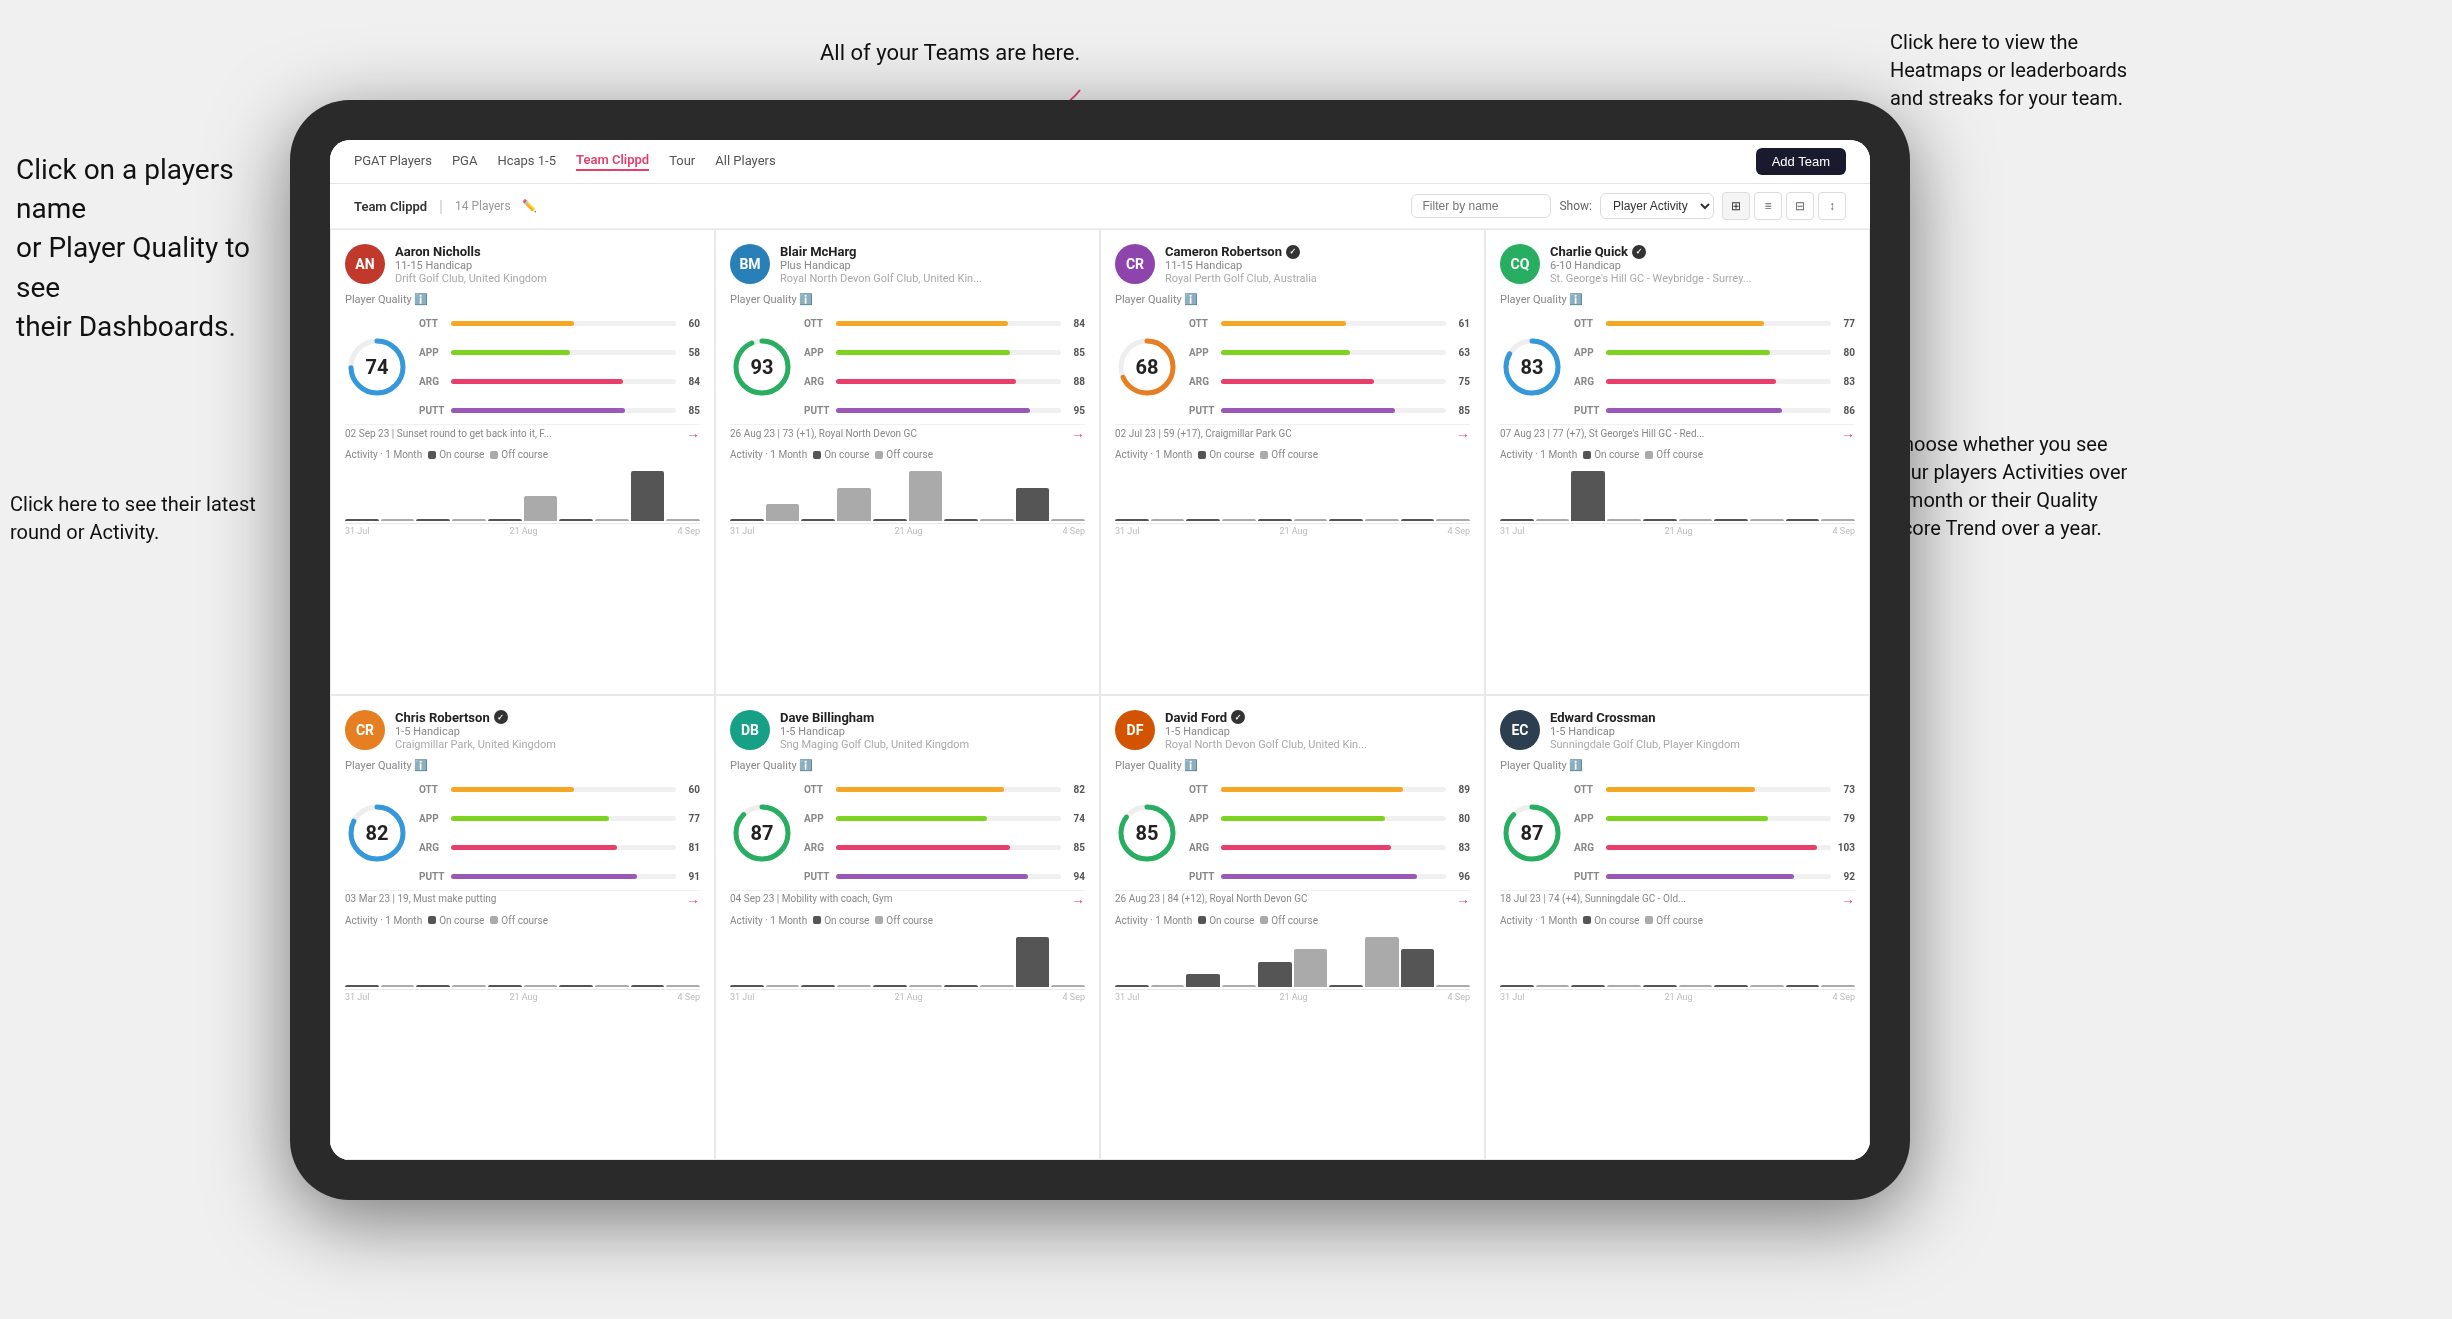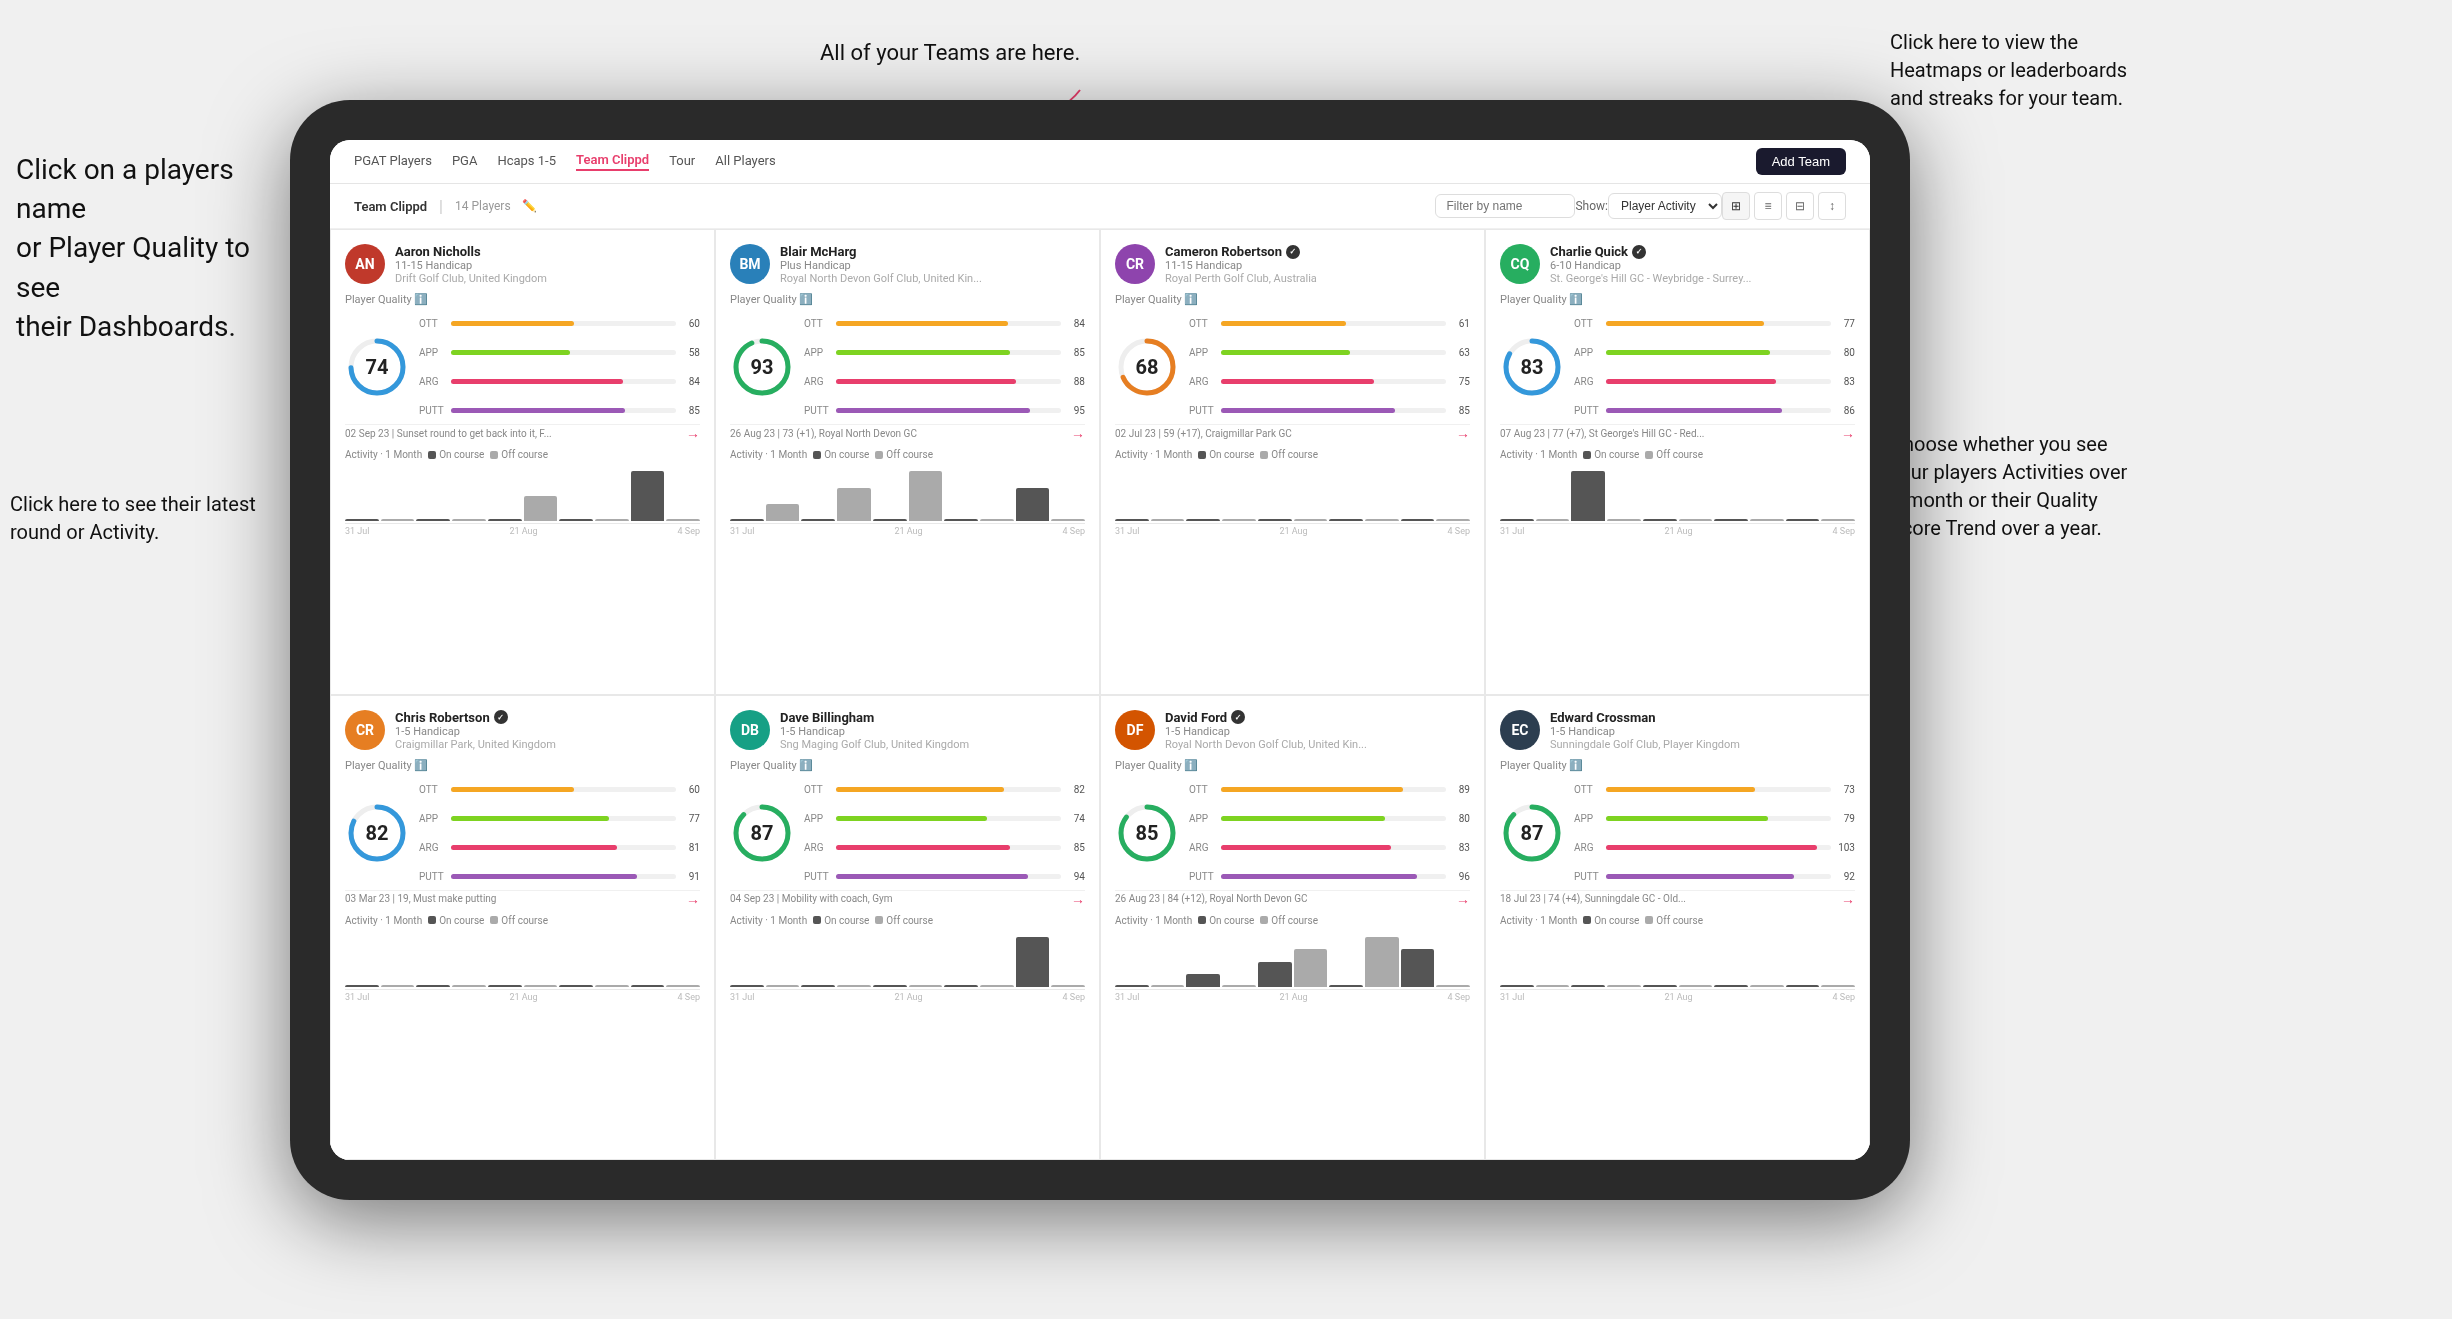--- a/index.html
+++ b/index.html
@@ -140,20 +140,21 @@
       color: #333;
     }
     .teambar-count {
       font-size: 12px;
       color: #999;
     }
     .teambar-filter {
       margin-left: auto;
       display: flex;
       align-items: center;
+      gap: 8px;
     }
     .filter-input {
       border: 1px solid #ddd;
       border-radius: 6px;
       padding: 4px 10px;
       font-size: 12px;
       color: #999;
       width: 140px;
     }
     .show-label {
@@ -276,20 +277,21 @@
       transform: translate(-50%, -50%);
       font-size: 20px;
       font-weight: 700;
       color: #222;
     }
     .quality-stats {
       flex: 1;
       display: flex;
       flex-direction: column;
       gap: 18px;
+      font-weight: bold;
     }
     .stat-row {
       display: flex;
       align-items: center;
       gap: 4px;
       font-size: 10px;
     }
     .stat-label {
       width: 28px;
       color: #888;

